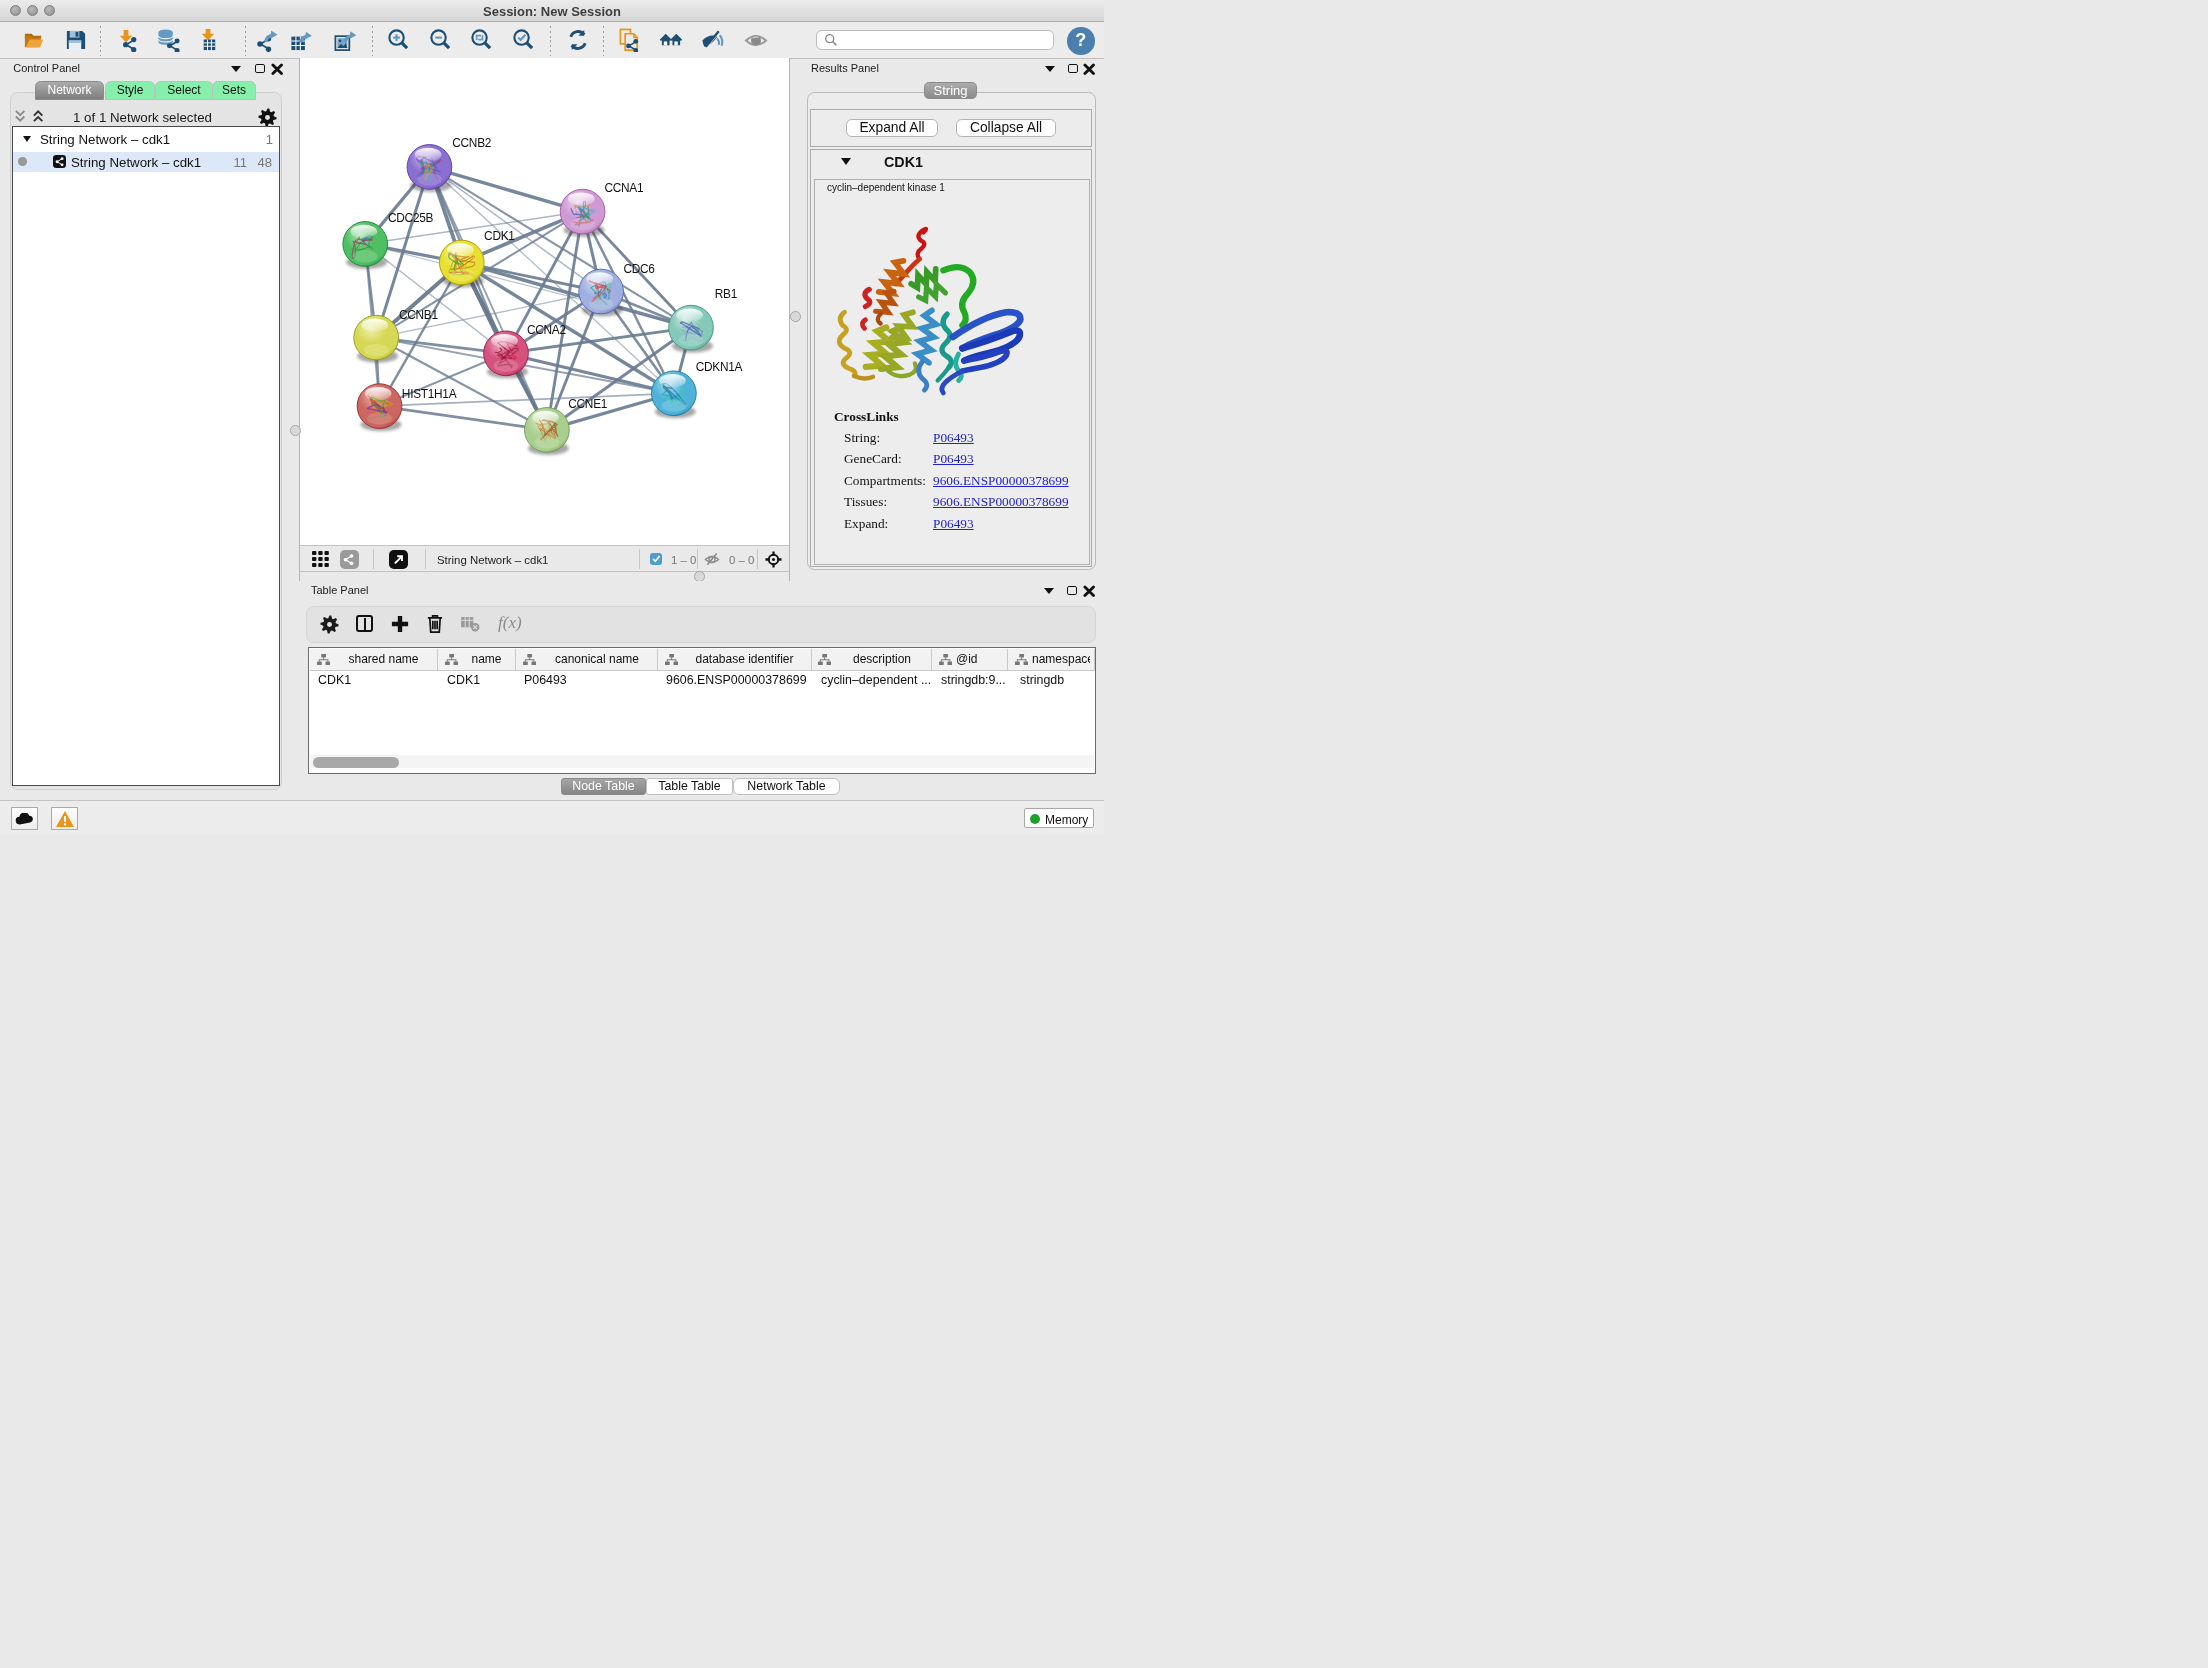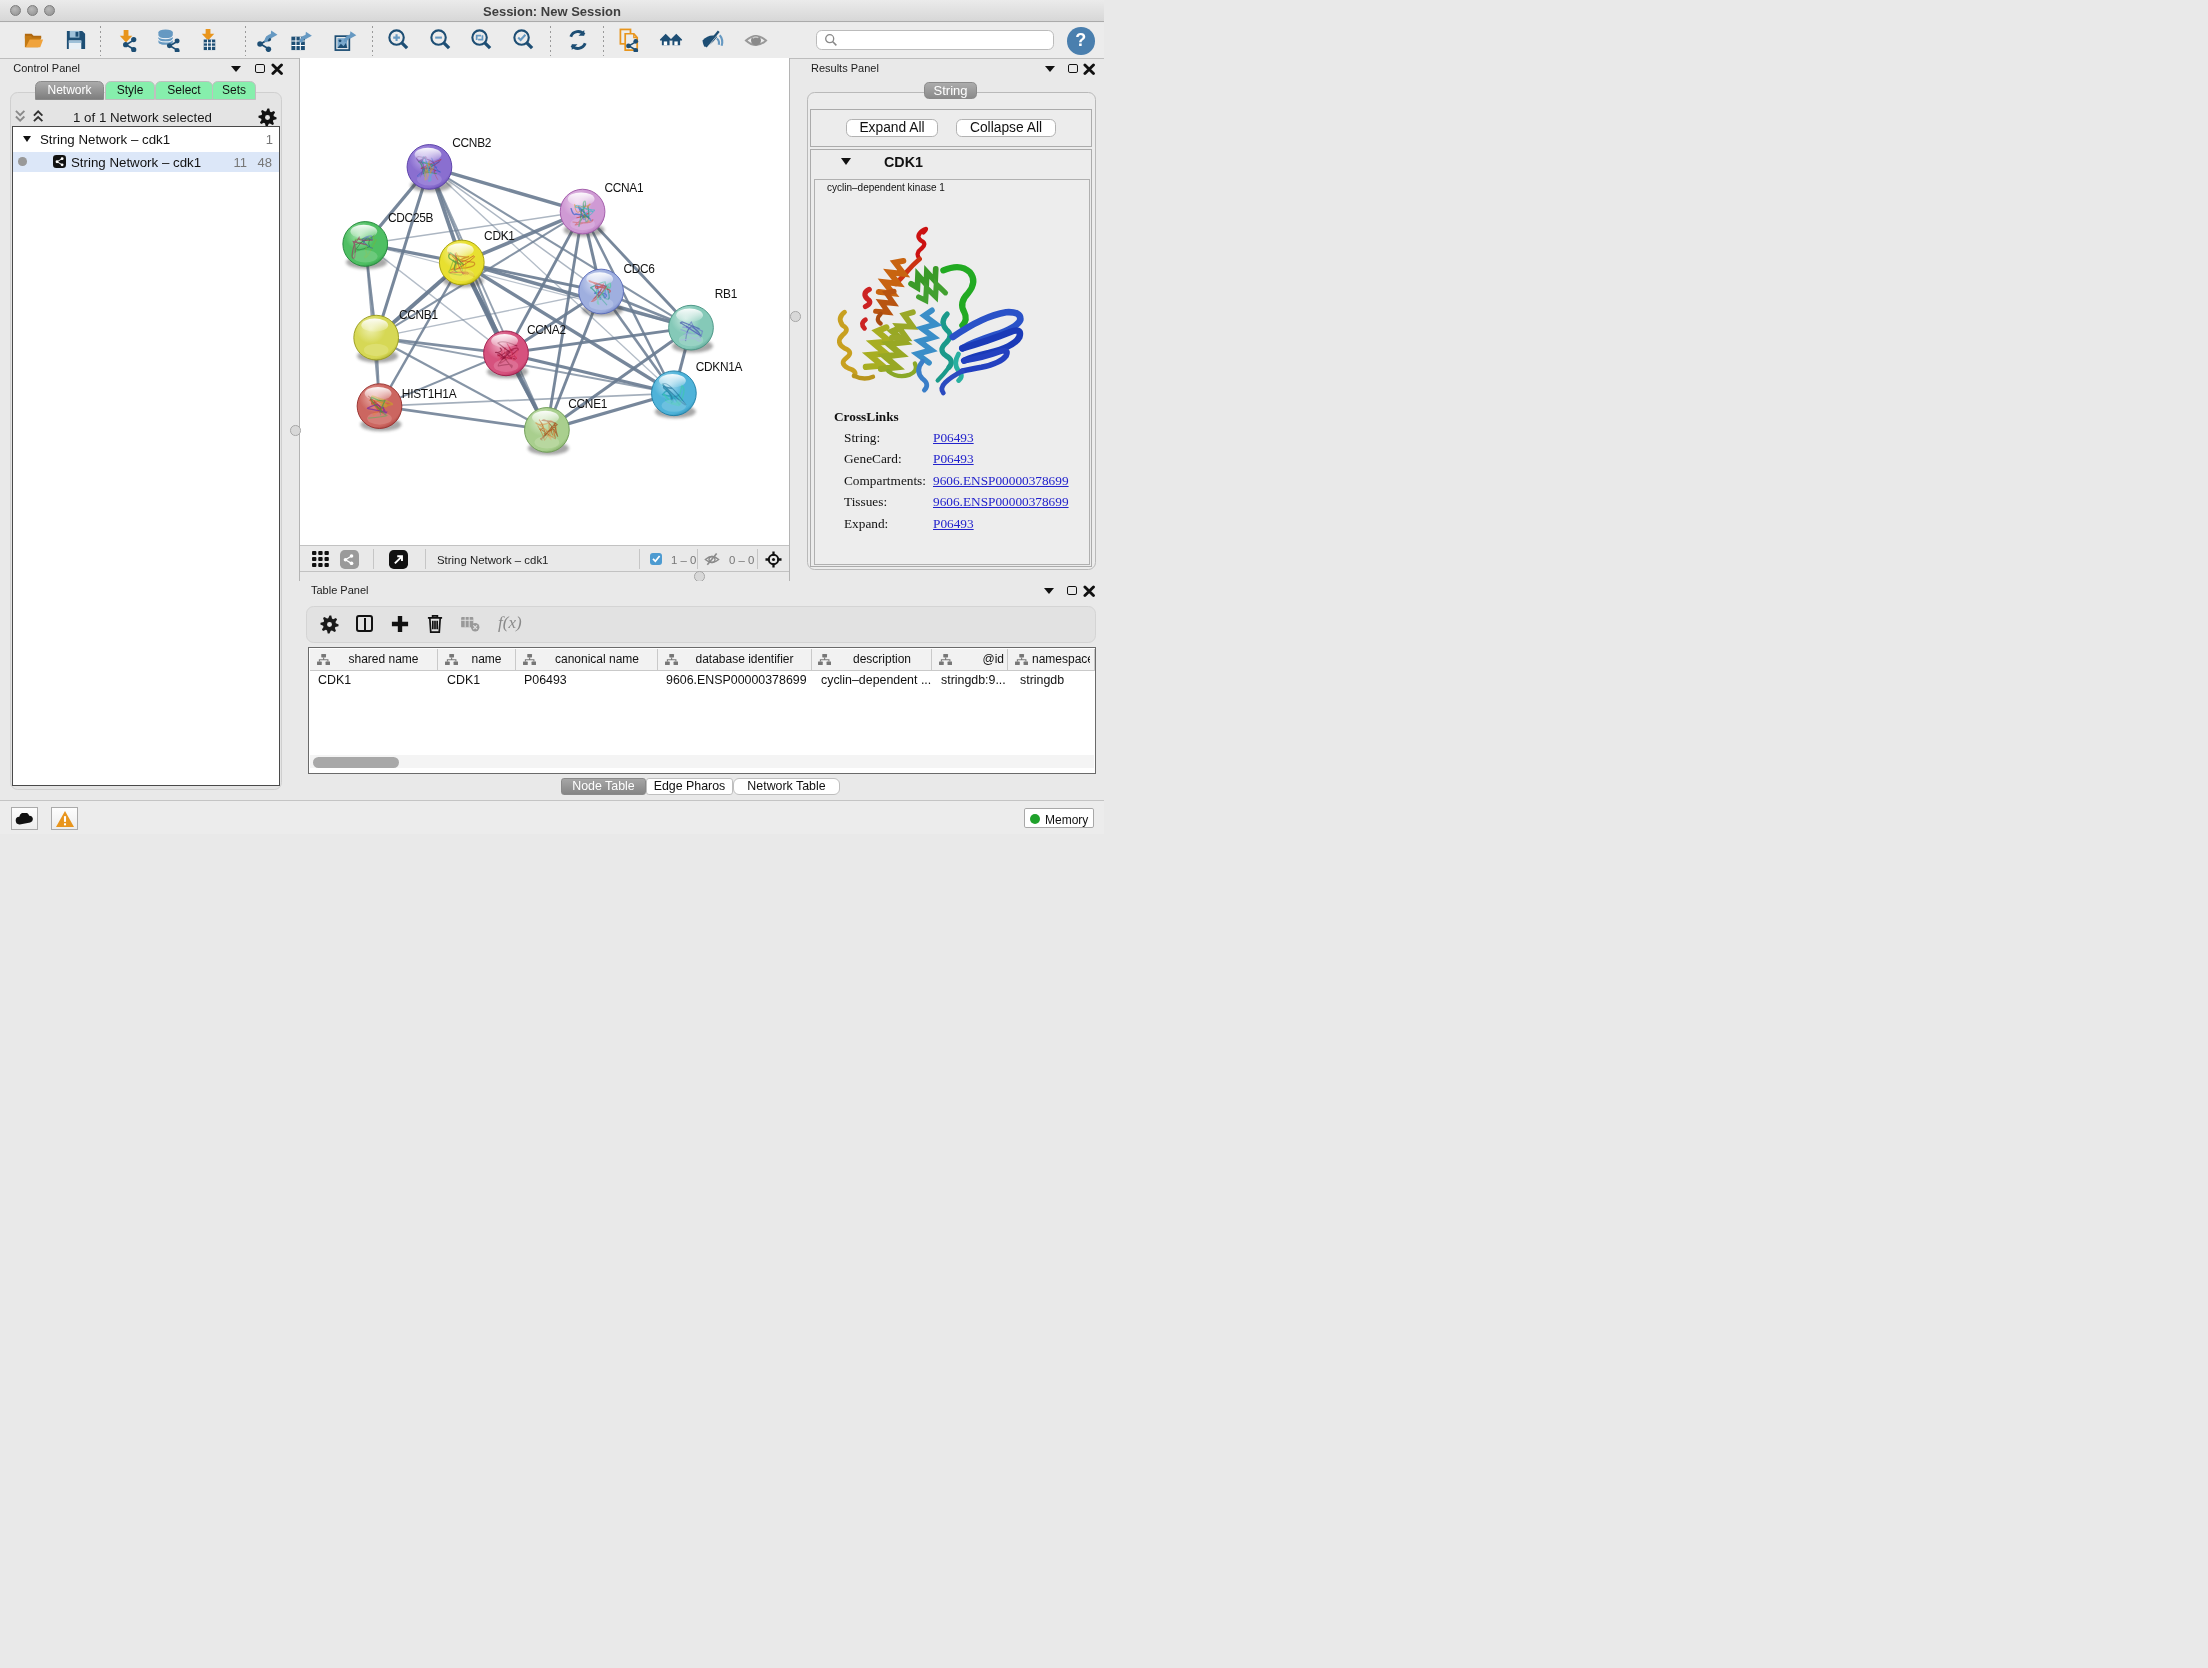--- a/index.html
+++ b/index.html
@@ -677,42 +677,42 @@
 <div class="abs" style="left:836px;top:652px;width:92px;text-align:center;font-size:12px;color:#111;white-space:nowrap;overflow:hidden">description</div>
 <div class="vline" style="left:1007px;top:649px;height:22px;background:#c9c9c9"></div>
 <svg style="position:absolute;left:939px;top:654px" width="13.3" height="11.4" viewBox="0 0 14 12">
     <g fill="#777">
       <rect x="4.5" y="0" width="5" height="3.6" rx="0.6"></rect>
       <rect x="0" y="8" width="5" height="3.6" rx="0.6"></rect>
       <rect x="9" y="8" width="5" height="3.6" rx="0.6"></rect>
       <path d="M7 3.6 v2.2 M2.5 8 v-2 h9 v2" stroke="#777" fill="none" stroke-width="1.1"></path>
     </g>
   </svg>
-<div class="abs" style="left:956px;top:652px;width:48px;text-align:right;font-size:12px;color:#111;white-space:nowrap;overflow:hidden">@id</div>
+<div class="abs" style="left:956px;top:652px;width:48px;text-align:left;font-size:12px;color:#111;white-space:nowrap;overflow:hidden">@id</div>
 <div class="vline" style="left:1094px;top:649px;height:22px;background:#c9c9c9"></div>
 <svg style="position:absolute;left:1015px;top:654px" width="13.3" height="11.4" viewBox="0 0 14 12">
     <g fill="#777">
       <rect x="4.5" y="0" width="5" height="3.6" rx="0.6"></rect>
       <rect x="0" y="8" width="5" height="3.6" rx="0.6"></rect>
       <rect x="9" y="8" width="5" height="3.6" rx="0.6"></rect>
       <path d="M7 3.6 v2.2 M2.5 8 v-2 h9 v2" stroke="#777" fill="none" stroke-width="1.1"></path>
     </g>
   </svg>
 <div class="abs" style="left:1032px;top:652px;width:58px;text-align:center;font-size:12px;color:#111;white-space:nowrap;overflow:hidden">namespace</div>
 <div class="abs" style="left:318px;top:673px;font-size:12.4px;color:#111;white-space:nowrap">CDK1</div>
 <div class="abs" style="left:447px;top:673px;font-size:12.4px;color:#111;white-space:nowrap">CDK1</div>
 <div class="abs" style="left:524px;top:673px;font-size:12.4px;color:#111;white-space:nowrap">P06493</div>
 <div class="abs" style="left:666px;top:673px;font-size:12.4px;color:#111;white-space:nowrap">9606.ENSP00000378699</div>
 <div class="abs" style="left:821px;top:673px;font-size:12.4px;color:#111;white-space:nowrap">cyclin–dependent ...</div>
 <div class="abs" style="left:941px;top:673px;font-size:12.4px;color:#111;white-space:nowrap">stringdb:9...</div>
 <div class="abs" style="left:1020px;top:673px;font-size:12.4px;color:#111;white-space:nowrap">stringdb</div>
 <div class="abs" style="left:310px;top:755px;width:784px;height:13.3px;background:#f4f4f4"></div>
 <div class="abs" style="left:313px;top:757px;width:86px;height:10.5px;background:#a8a8a8;border-radius:5.7px"></div>
 <div class="abs" style="left:561px;top:778px;width:85px;height:16.6px;background:linear-gradient(#a6a6a6,#858585);color:#fff;border:1px solid #8a8a8a;border-radius:2.9px;font-size:12.4px;text-align:center;line-height:15.7px">Node Table</div>
-<div class="abs" style="left:646px;top:778px;width:87px;height:16.6px;background:#fff;color:#111;border:1px solid #bfbfbf;border-radius:2.9px;font-size:12.4px;text-align:center;line-height:15.7px">Edge Pharos</div>
+<div class="abs" style="left:646px;top:778px;width:87px;height:16.6px;background:#fff;color:#111;border:1px solid #bfbfbf;border-radius:2.9px;font-size:12.4px;text-align:center;line-height:15.7px">Table Table</div>
 <div class="abs" style="left:733px;top:778px;width:107px;height:16.6px;background:#fff;color:#111;border:1px solid #bfbfbf;border-radius:6px;font-size:12.4px;text-align:center;line-height:15.7px">Network Table</div>
 <div class="abs" style="left:0;top:800px;width:1104px;height:34px;background:#ececec;border-top:1px solid #c4c4c4"></div>
 <div class="abs" style="left:11px;top:807px;width:27px;height:23px;background:linear-gradient(#fdfdfd,#ededed);border:1px solid #aaa"></div>
 <svg class="abs" style="left:15px;top:813px" width="19" height="12.4" viewBox="0 0 20 13">
     <path d="M5 12 a4 4 0 0 1 -0.5-8 a5.5 5.5 0 0 1 10.5-1.2 a3.6 3.6 0 0 1 1 7.1 z" fill="#111"></path>
   </svg>
 <div class="abs" style="left:51px;top:807px;width:27px;height:23px;background:linear-gradient(#fdfdfd,#ededed);border:1px solid #aaa"></div>
 <svg class="abs" style="left:55px;top:810px" width="20" height="18" viewBox="0 0 21 19">
     <path d="M10.5 1 L20 18 H1 z" fill="#e8951d"></path>
     <rect x="9.4" y="6.5" width="2.2" height="6" fill="#fff"></rect>

